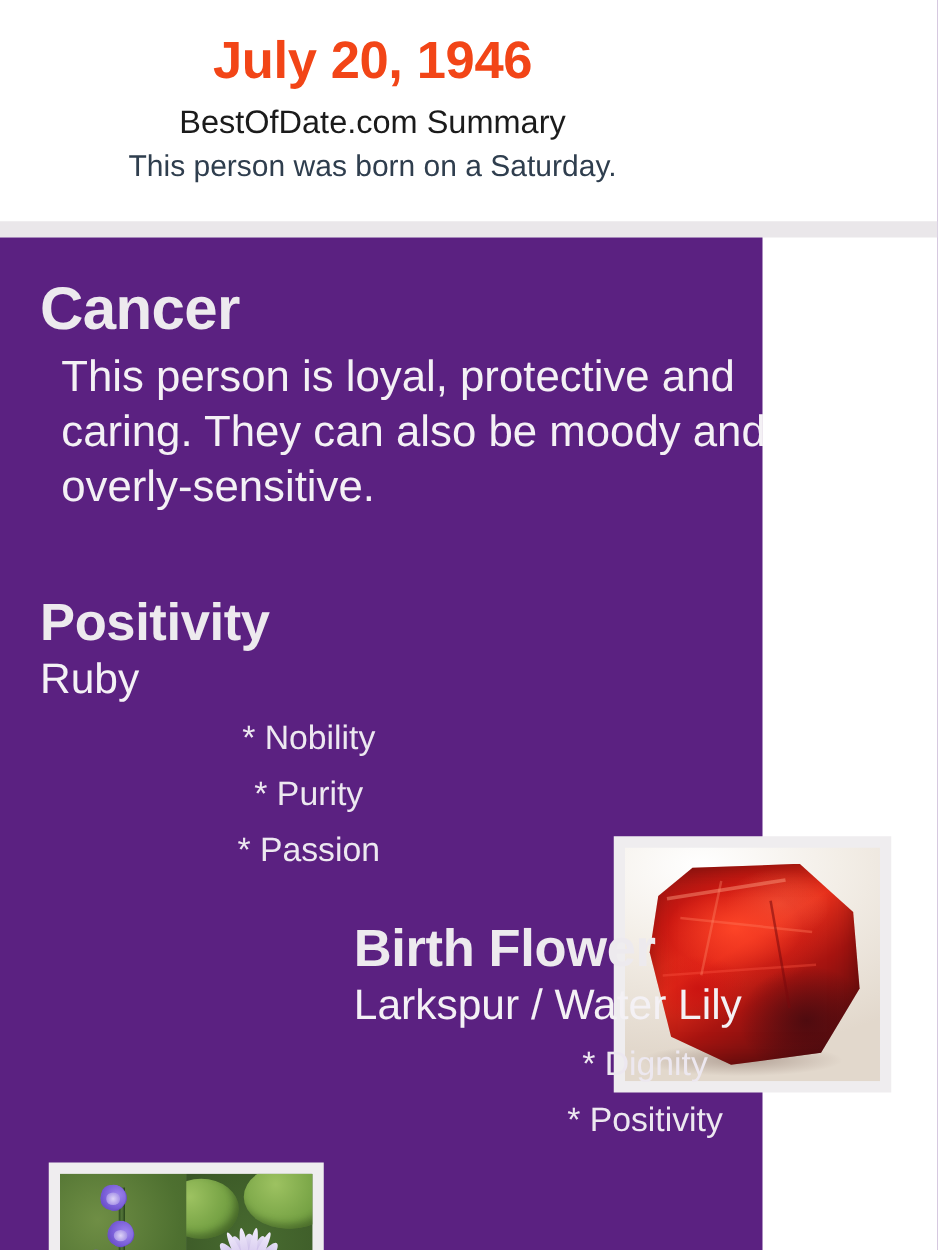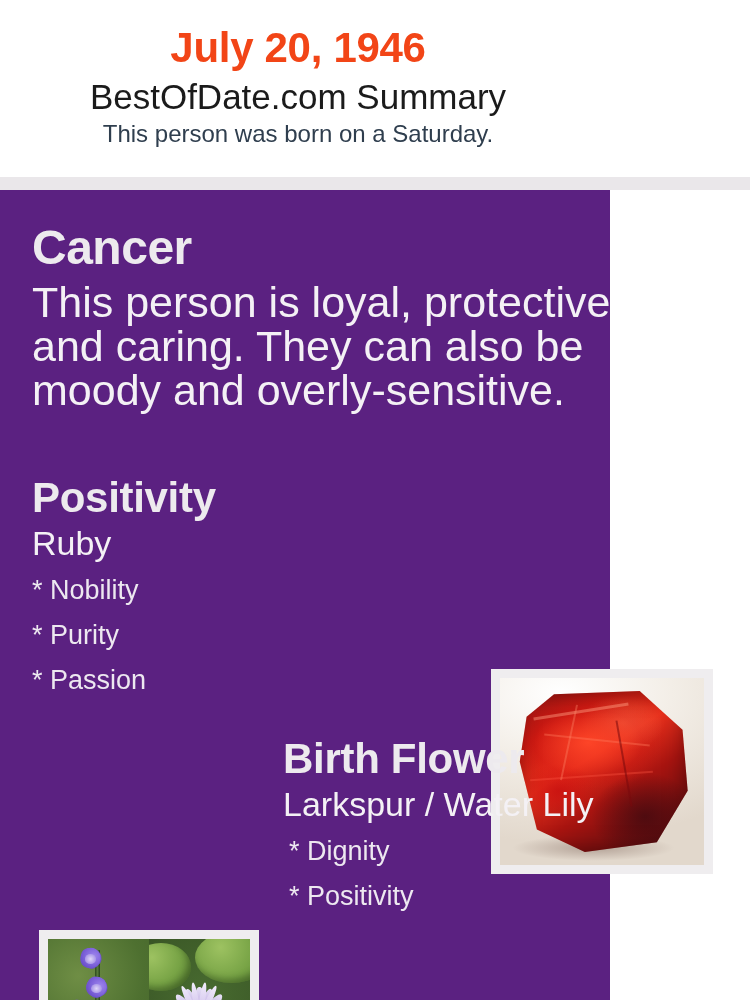--- a/index.html
+++ b/index.html
@@ -26,21 +26,21 @@
   }
   .header-date {
     color: #F24517;
     font-size: 42px;
     font-weight: bold;
     line-height: 52px;
     letter-spacing: -0.3px;
   }
   .header-sub {
     color: #1b1b1b;
-    font-size: 35px;
+    font-size: 26px;
     font-weight: normal;
     line-height: 40px;
     margin-top: 3px;
   }
   .header-note {
     color: #2F3E4E;
     font-size: 24px;
     font-weight: normal;
     line-height: 32px;
     margin-top: 1px;
@@ -69,25 +69,26 @@
   }
   .zodiac-title {
     color: #EDEAEE;
     font-size: 48px;
     font-weight: bold;
     line-height: 56px;
     letter-spacing: -0.5px;
   }
   .zodiac-desc {
     color: #F4F1F5;
-    font-size: 43px;
+    font-size: 35px;
     font-weight: normal;
     line-height: 44px;
     margin-top: 4px;
     max-width: 610px;
+    margin-left: 17px;
   }
 
   
   .birthstone {
     position: absolute;
     left: 32px;
     top: 283px;
     width: 430px;
   }
   .section-title {
@@ -101,20 +102,21 @@
     color: #F4F1F5;
     font-size: 34px;
     font-weight: normal;
     line-height: 42px;
     margin-top: -1px;
   }
   .trait-list {
     list-style: none;
     margin: 4px 0 0 0;
     padding: 0;
+    text-align: center;
   }
   .trait-list li {
     color: #EDE8F0;
     font-size: 27px;
     line-height: 45px;
     white-space: nowrap;
   }
 
   
   .photo-frame {

